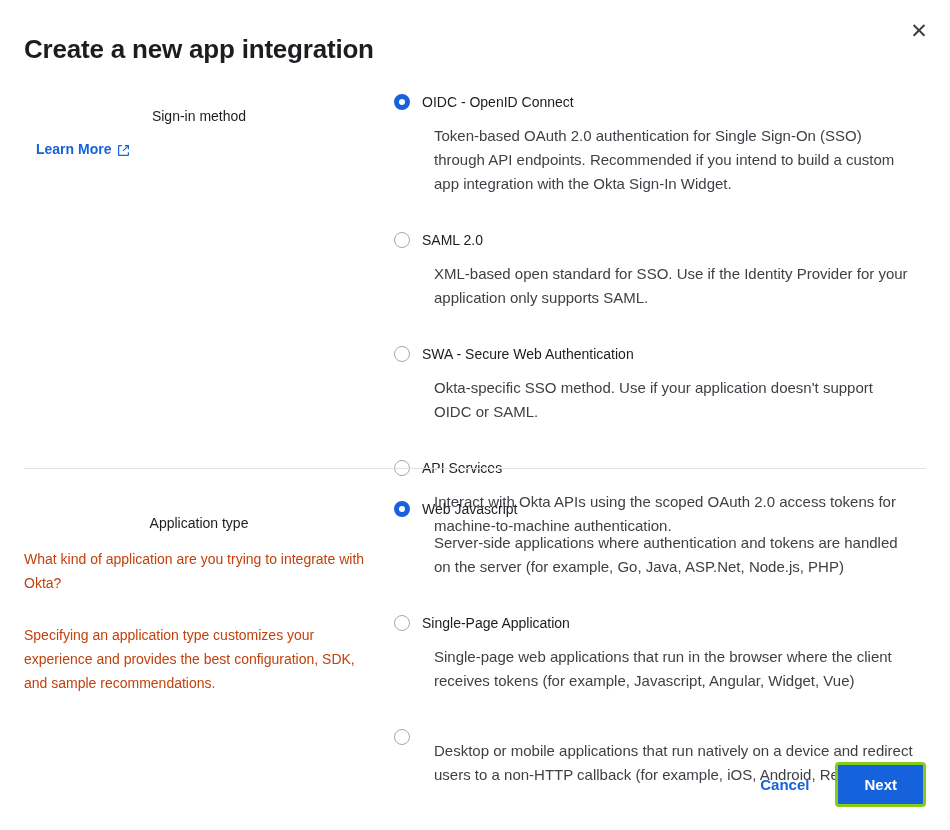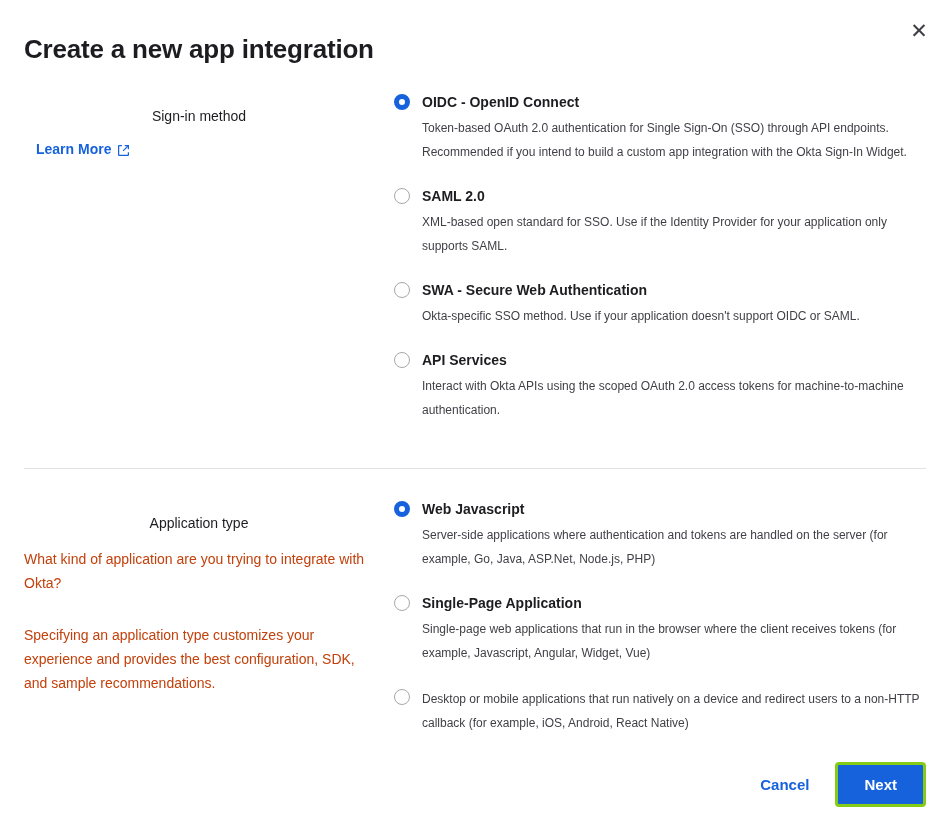--- a/index.html
+++ b/index.html
@@ -124,27 +124,26 @@
   .radio.checked {
     border: 5px solid #1662dd;
     background: #ffffff;
   }
   .radio-body { flex: 1 1 auto; }
   .radio-title {
     font-size: 14px;
     line-height: 20px;
     color: #1d1d21;
     margin: 0 0 4px 0;
-    font-weight: bold;
   }
   .radio-desc {
-    font-size: 12px;
+    font-size: 15px;
     line-height: 24px;
     color: #3f3f46;
-    margin: 0;
+    margin: 12px;
     max-width: 510px;
   }
 
   .divider {
     position: absolute;
     left: 24px;
     width: 902px;
     height: 1px;
     background: #e1e1e4;
     top: 468px;

